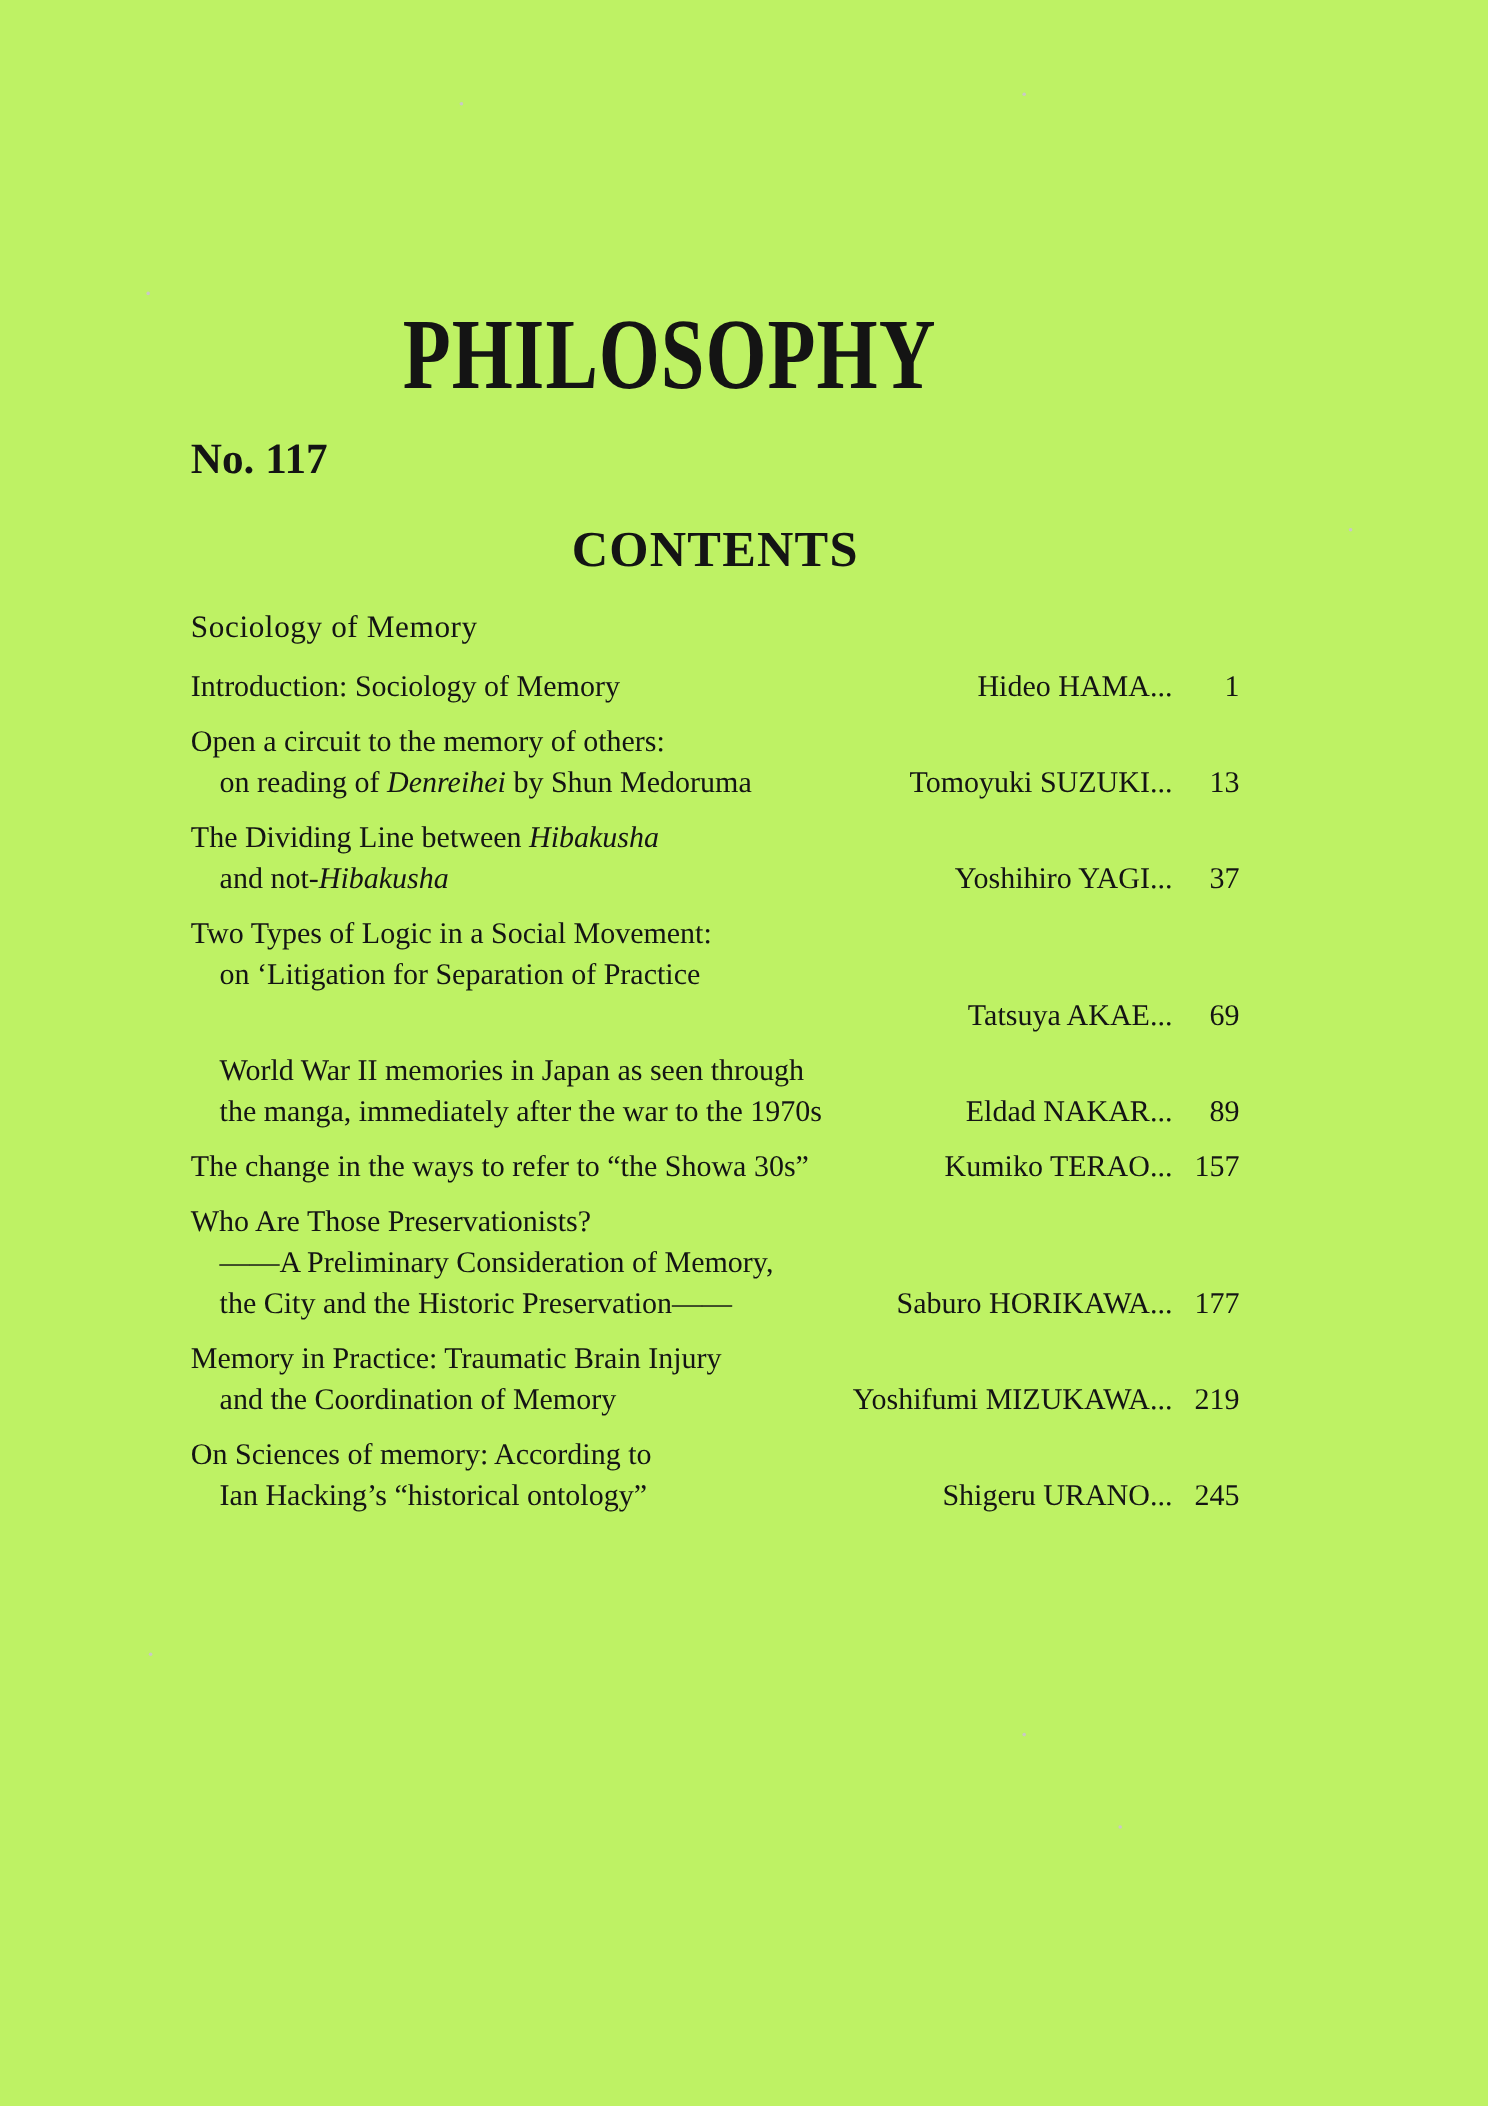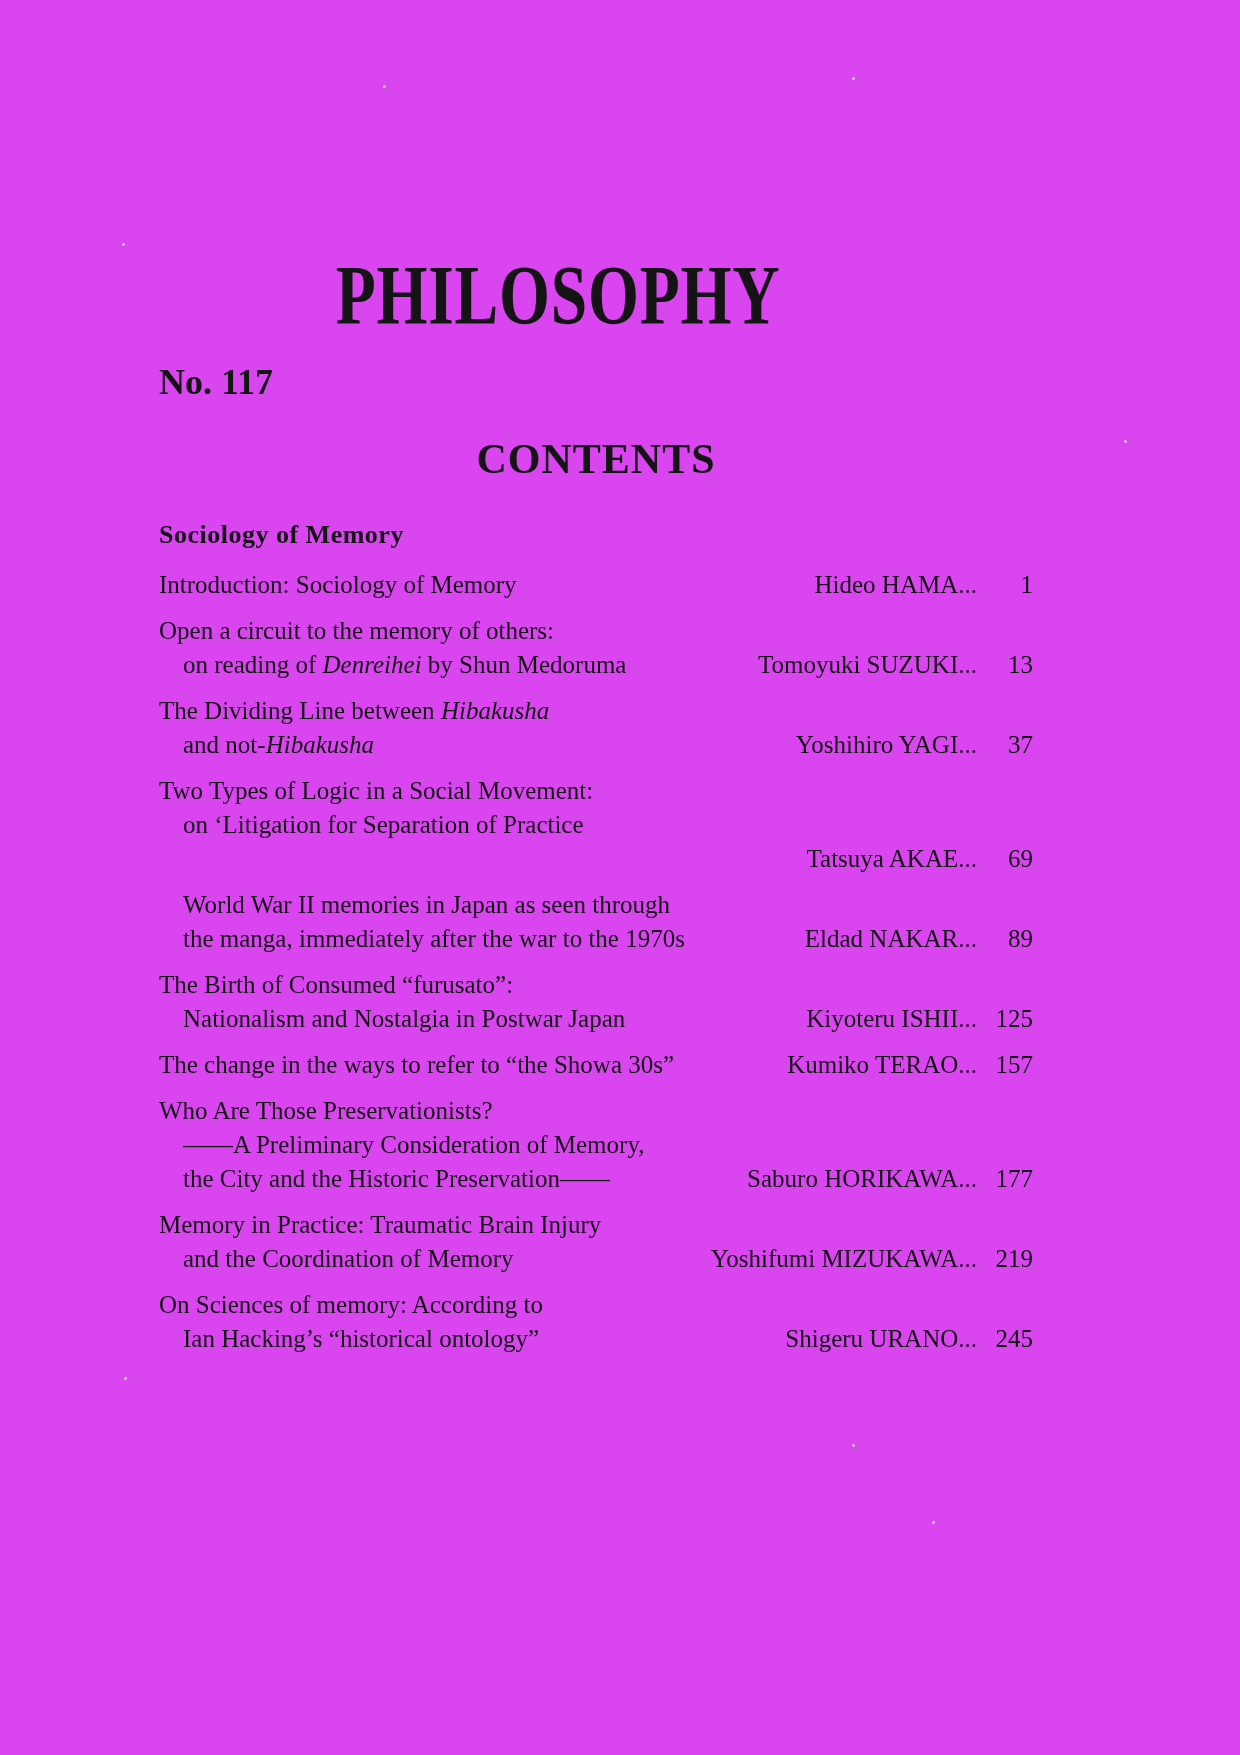--- a/index.html
+++ b/index.html
@@ -5,21 +5,21 @@
   html, body {
     margin: 0;
     padding: 0;
     background: #e8e8e8;
   }
   .page {
     position: relative;
     width: 1240px;
     height: 1755px;
     margin: 0 auto;
-    background: #d946ef;
+    background: #bef264;
     color: #141414;
     font-family: "Liberation Serif", serif;
     overflow: hidden;
   }
   
   .masthead-title {
     position: absolute;
     top: 254px;
     left: 159px;
     width: 874px;
@@ -57,23 +57,22 @@
   
   .toc {
     position: absolute;
     top: 506px;
     left: 159px;
     width: 874px;
   }
   .section-heading {
     font-size: 26px;
     line-height: 34px;
-    font-weight: bold;
+    font-weight: normal;
     letter-spacing: 0.5px;
-    margin-top: 12px;
   }
   .toc-entry { margin-top: 12px; }
   .toc-entry:first-of-type { margin-top: 16px; }
   .toc-line {
     display: flex;
     align-items: baseline;
     font-size: 25px;
     line-height: 34px;
     white-space: nowrap;
   }
@@ -151,31 +150,20 @@
         </div>
         <div class="toc-entry">
           <div class="toc-line cont">
             <span class="toc-text"><span>World War II memories in Japan as seen through</span></span>
           </div>
           <div class="toc-line cont">
             <span class="toc-text"><span>the manga, immediately after the war to the 1970s</span></span>
             <span class="spacer"></span>
             <span class="author">Eldad NAKAR...</span>
             <span class="pagenum">89</span>
-          </div>
-        </div>
-        <div class="toc-entry">
-          <div class="toc-line">
-            <span class="toc-text"><span>The Birth of Consumed “furusato”:</span></span>
-          </div>
-          <div class="toc-line cont">
-            <span class="toc-text"><span>Nationalism and Nostalgia in Postwar Japan</span></span>
-            <span class="spacer"></span>
-            <span class="author">Kiyoteru ISHII...</span>
-            <span class="pagenum">125</span>
           </div>
         </div>
         <div class="toc-entry">
           <div class="toc-line">
             <span class="toc-text"><span>The change in the ways to refer to “the Showa 30s”</span></span>
             <span class="spacer"></span>
             <span class="author">Kumiko TERAO...</span>
             <span class="pagenum">157</span>
           </div>
         </div>

